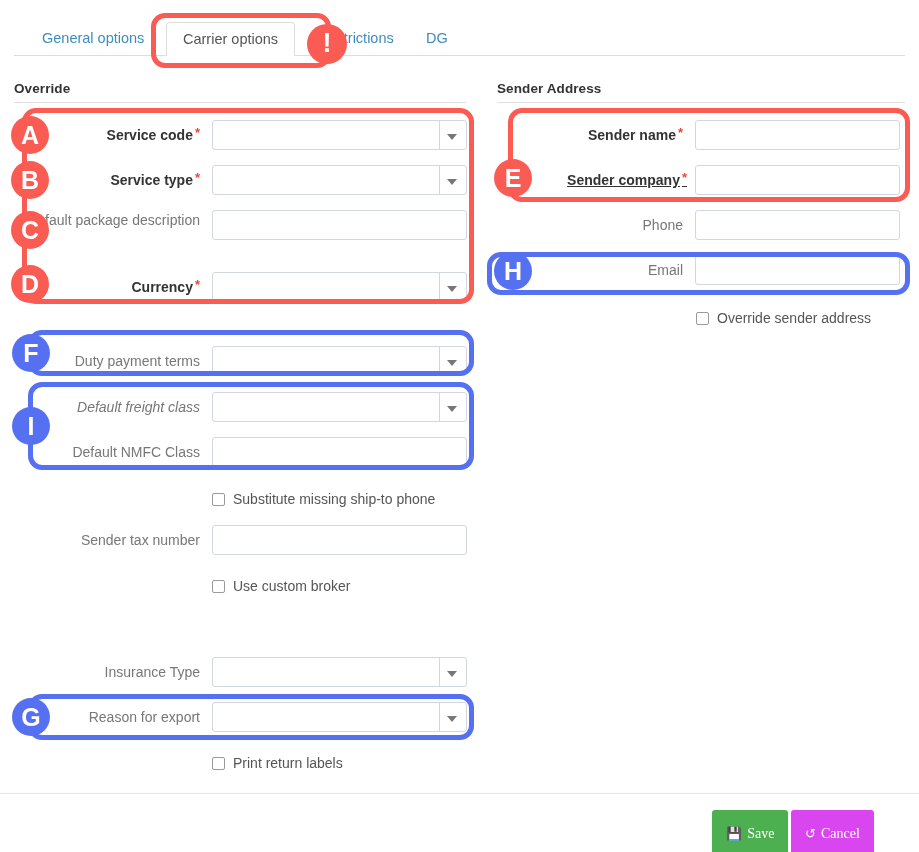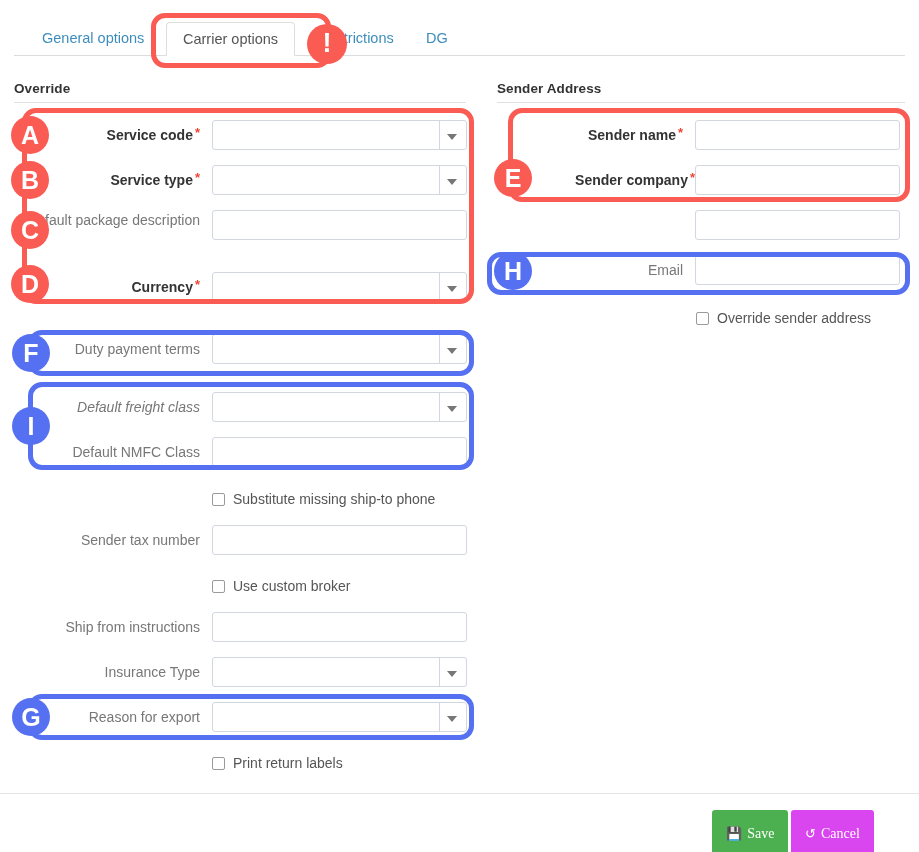--- a/index.html
+++ b/index.html
@@ -232,21 +232,21 @@
     <div class="ctl" style="left:198px; width:255px;"></div>
   </div>
 
   <div class="row" style="left:14px; top:272px; width:452px;">
     <div class="lbl req" style="width:196px; left:0;">
       <span>Currency</span><span class="star">*</span>
     </div>
     <div class="ctl sel" style="left:198px; width:255px;"></div>
   </div>
 
-  <div class="row" style="left:14px; top:334px; width:452px;">
+  <div class="row" style="left:14px; top:346px; width:452px;">
     <div class="lbl" style="width:196px; left:0;">Duty payment terms</div>
     <div class="ctl sel" style="left:198px; width:255px;"></div>
   </div>
 
   <div class="row" style="left:14px; top:392px; width:452px;">
     <div class="lbl" style="width:196px; left:0;font-style:italic;">Default freight class</div>
     <div class="ctl sel" style="left:198px; width:255px;"></div>
   </div>
 
   <div class="row" style="left:14px; top:437px; width:452px;">
@@ -262,24 +262,20 @@
   <div class="row" style="left:14px; top:525px; width:452px;">
     <div class="lbl" style="width:196px; left:0;">Sender tax number</div>
     <div class="ctl" style="left:198px; width:255px;"></div>
   </div>
 
   <div class="cbrow" style="left:212px; top:578px;">
     <div class="cbbox"></div>
     <div class="cbtext">Use custom broker</div>
   </div>
 
-  <div class="row" style="left:14px; top:612px; width:452px;">
-    <div class="lbl" style="width:196px; left:0;">Ship from instructions</div>
-    <div class="ctl" style="left:198px; width:255px;"></div>
-  </div>
 
   <div class="row" style="left:14px; top:657px; width:452px;">
     <div class="lbl" style="width:196px; left:0;">Insurance Type</div>
     <div class="ctl sel" style="left:198px; width:255px;"></div>
   </div>
 
   <div class="row" style="left:14px; top:702px; width:452px;">
     <div class="lbl" style="width:196px; left:0;">Reason for export</div>
     <div class="ctl sel" style="left:198px; width:255px;"></div>
   </div>
@@ -293,27 +289,28 @@
   <div class="section-rule" style="left:497px; top:102px; width:408px;"></div>
 
   <div class="row" style="left:497px; top:120px; width:408px;">
     <div class="lbl req" style="width:196px; left:0;">
       <span>Sender name</span><span class="star">*</span>
     </div>
     <div class="ctl" style="left:198px; width:205px;"></div>
   </div>
 
   <div class="row" style="left:497px; top:165px; width:408px;">
-    <div class="lbl req" style="width:196px; left:12px;">
+    <div class="lbl req" style="width:196px; left:4px;text-decoration:underline;">
       <span>Sender company</span><span class="star">*</span>
     </div>
     <div class="ctl" style="left:198px; width:205px;"></div>
   </div>
 
   <div class="row" style="left:497px; top:210px; width:408px;">
+    <div class="lbl" style="width:196px; left:0;">Phone</div>
     <div class="ctl" style="left:198px; width:205px;"></div>
   </div>
 
   <div class="row" style="left:497px; top:255px; width:408px;">
     <div class="lbl" style="width:196px; left:0;">Email</div>
     <div class="ctl" style="left:198px; width:205px;"></div>
   </div>
 
   <div class="cbrow" style="left:696px; top:310px;">
     <div class="cbbox"></div>

